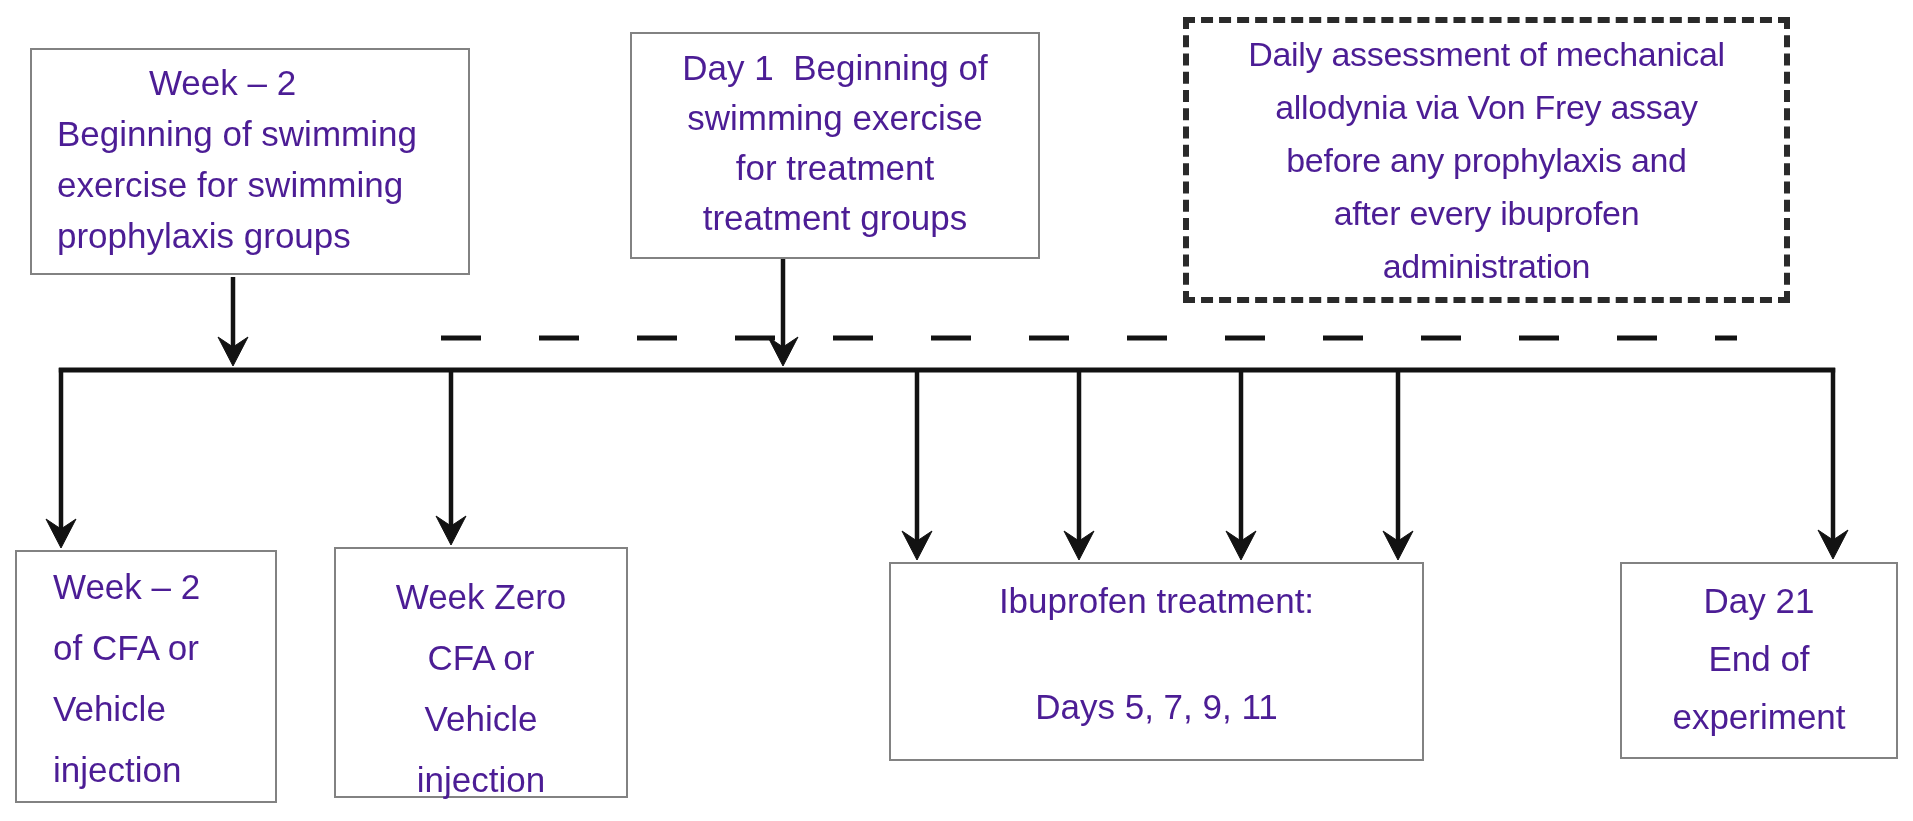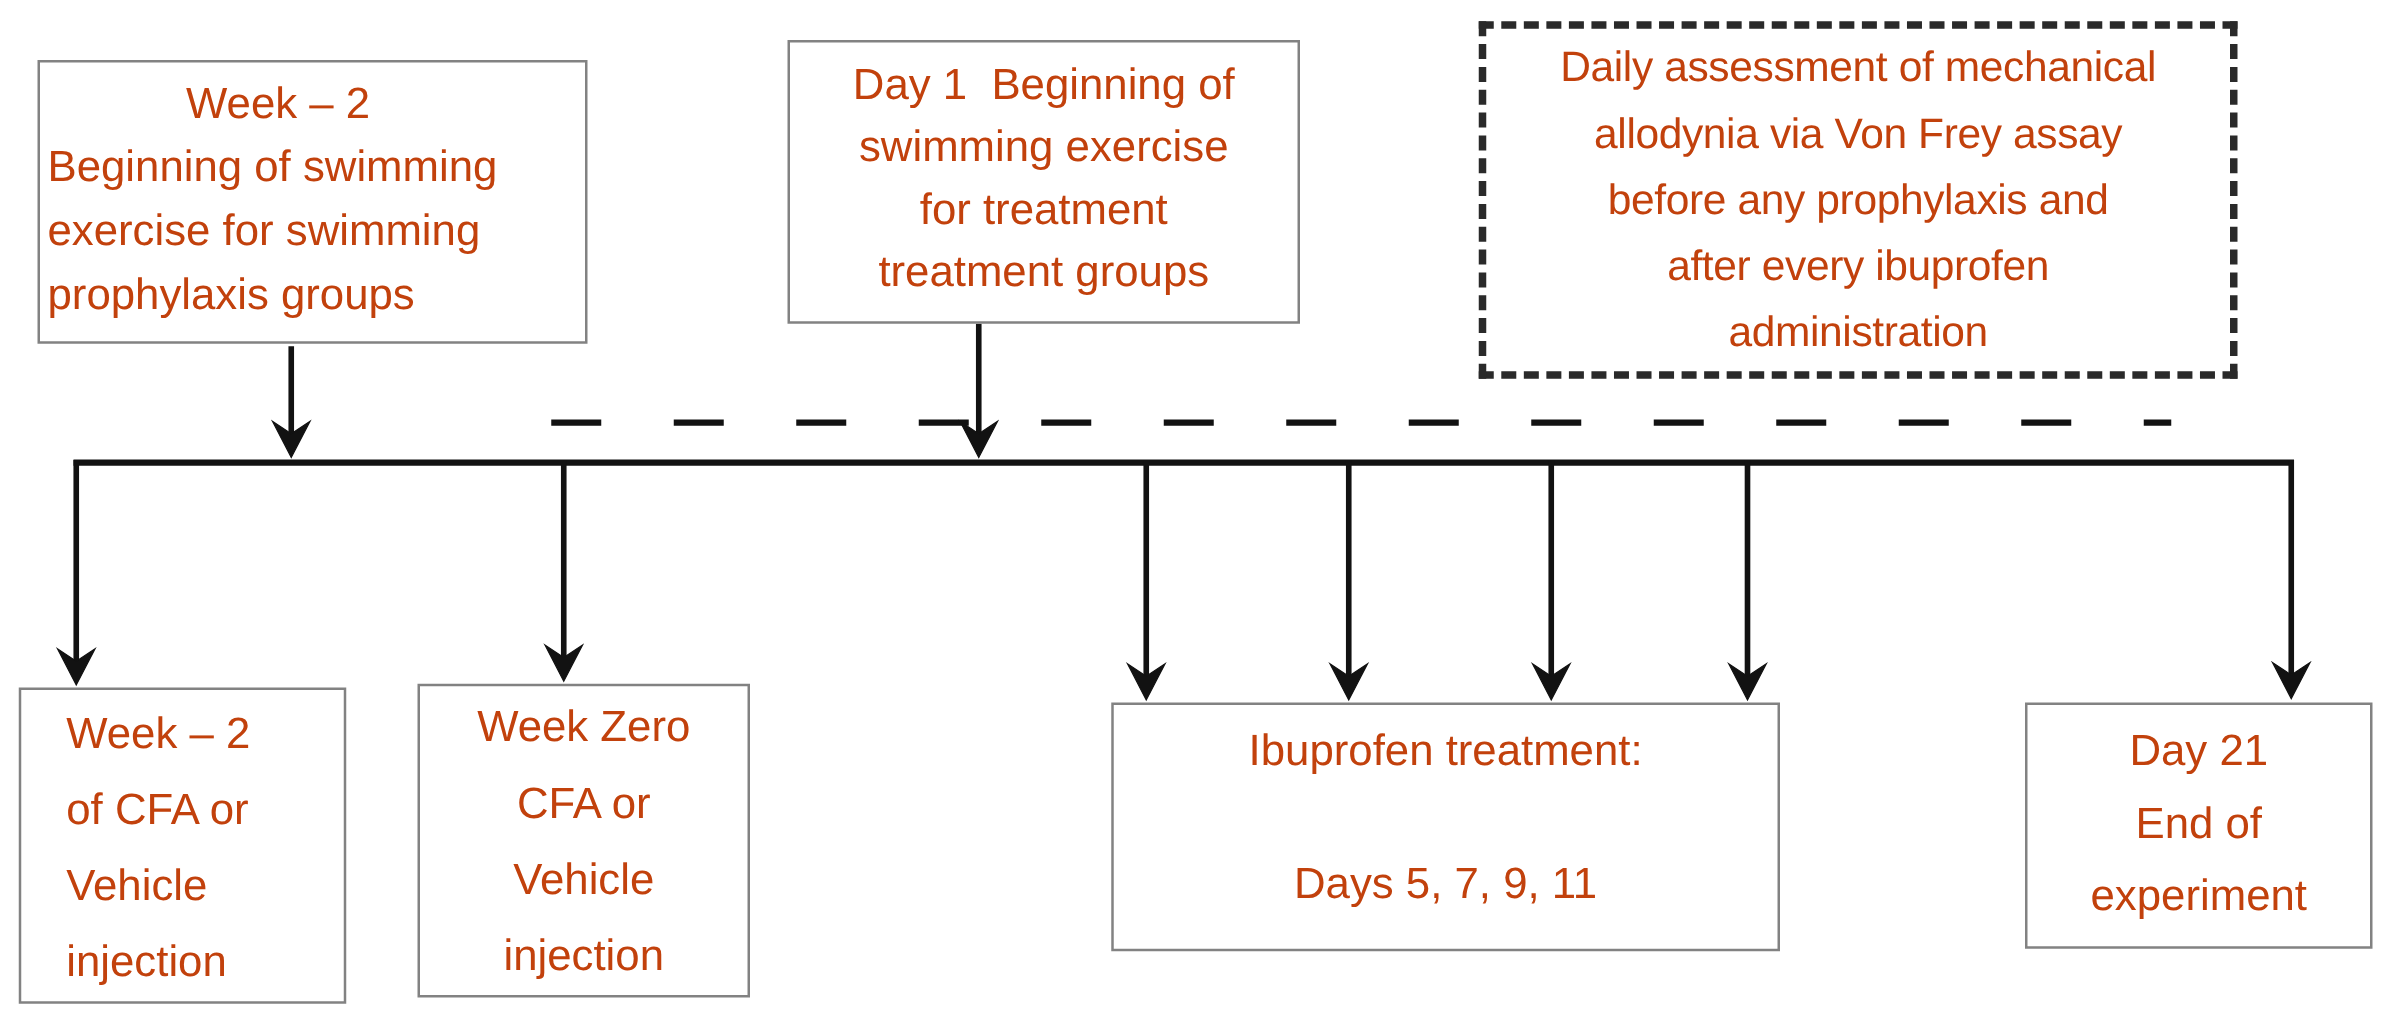--- a/index.html
+++ b/index.html
@@ -2,21 +2,21 @@
 <html><head>
 <meta charset="utf-8">
 <style>
   html, body { margin: 0; padding: 0; background: #ffffff; }
   .stage {
     position: relative;
     width: 1913px;
     height: 821px;
     background: #ffffff;
     font-family: "Liberation Sans", "DejaVu Sans", sans-serif;
-    color: #c2410c;
+    color: #4c1d95;
     overflow: hidden;
     text-decoration: underline;
   }
   .connectors {
     position: absolute;
     left: 0; top: 0;
     width: 1913px; height: 821px;
   }
   .box {
     position: absolute;
@@ -24,33 +24,33 @@
     background: #ffffff;
     border: 2px solid #828282;
     font-size: 35px;
     line-height: 51px;
     text-align: center;
   }
   .line { white-space: pre; }
 
   
   .box--prophylaxis { left: 30px;  top: 48px; width: 440px; height: 227px; padding-top: 7px; text-align: left; }
-  .box--prophylaxis .line { padding-left: 6px; }
+  .box--prophylaxis .line { padding-left: 25px; }
   .box--prophylaxis .line:first-child { text-align: center; padding-left: 0; padding-right: 55px; }
   .box--treatment   { left: 598px; top: 32px; width: 410px; height: 227px; padding-top: 9px; line-height: 50px; margin-left: 32px; }
   .box--assessment  {
     left: 1183px; top: 17px; width: 607px; height: 286px;
     border: 6px dashed #2a2a2a;
     padding-top: 5px; font-size: 34px; line-height: 53px; letter-spacing: -0.3px;
   }
 
   
   .box--cfa-minus2 { left: 15px;  top: 550px; width: 262px; height: 253px; padding-top: 4px; line-height: 61px; text-align: left; }
   .box--cfa-minus2 .line { padding-left: 36px; }
-  .box--cfa-zero   { left: 334px; top: 547px; width: 266px; height: 251px; padding-top: 2px; line-height: 61px; }
+  .box--cfa-zero   { left: 334px; top: 547px; width: 294px; height: 251px; padding-top: 17px; line-height: 61px; }
   .box--ibuprofen  { left: 889px; top: 562px; width: 535px; height: 199px; padding-top: 12px; line-height: 50px; }
   .box--ibuprofen .line--spacer { height: 56px; }
   .box--day21      { left: 1620px; top: 562px; width: 278px; height: 197px; padding-top: 8px; line-height: 58px; }
 </style>
 </head>
 <body>
 
 <div class="stage">
 
   <svg class="connectors" viewBox="0 0 1913 821" xmlns="http://www.w3.org/2000/svg">

